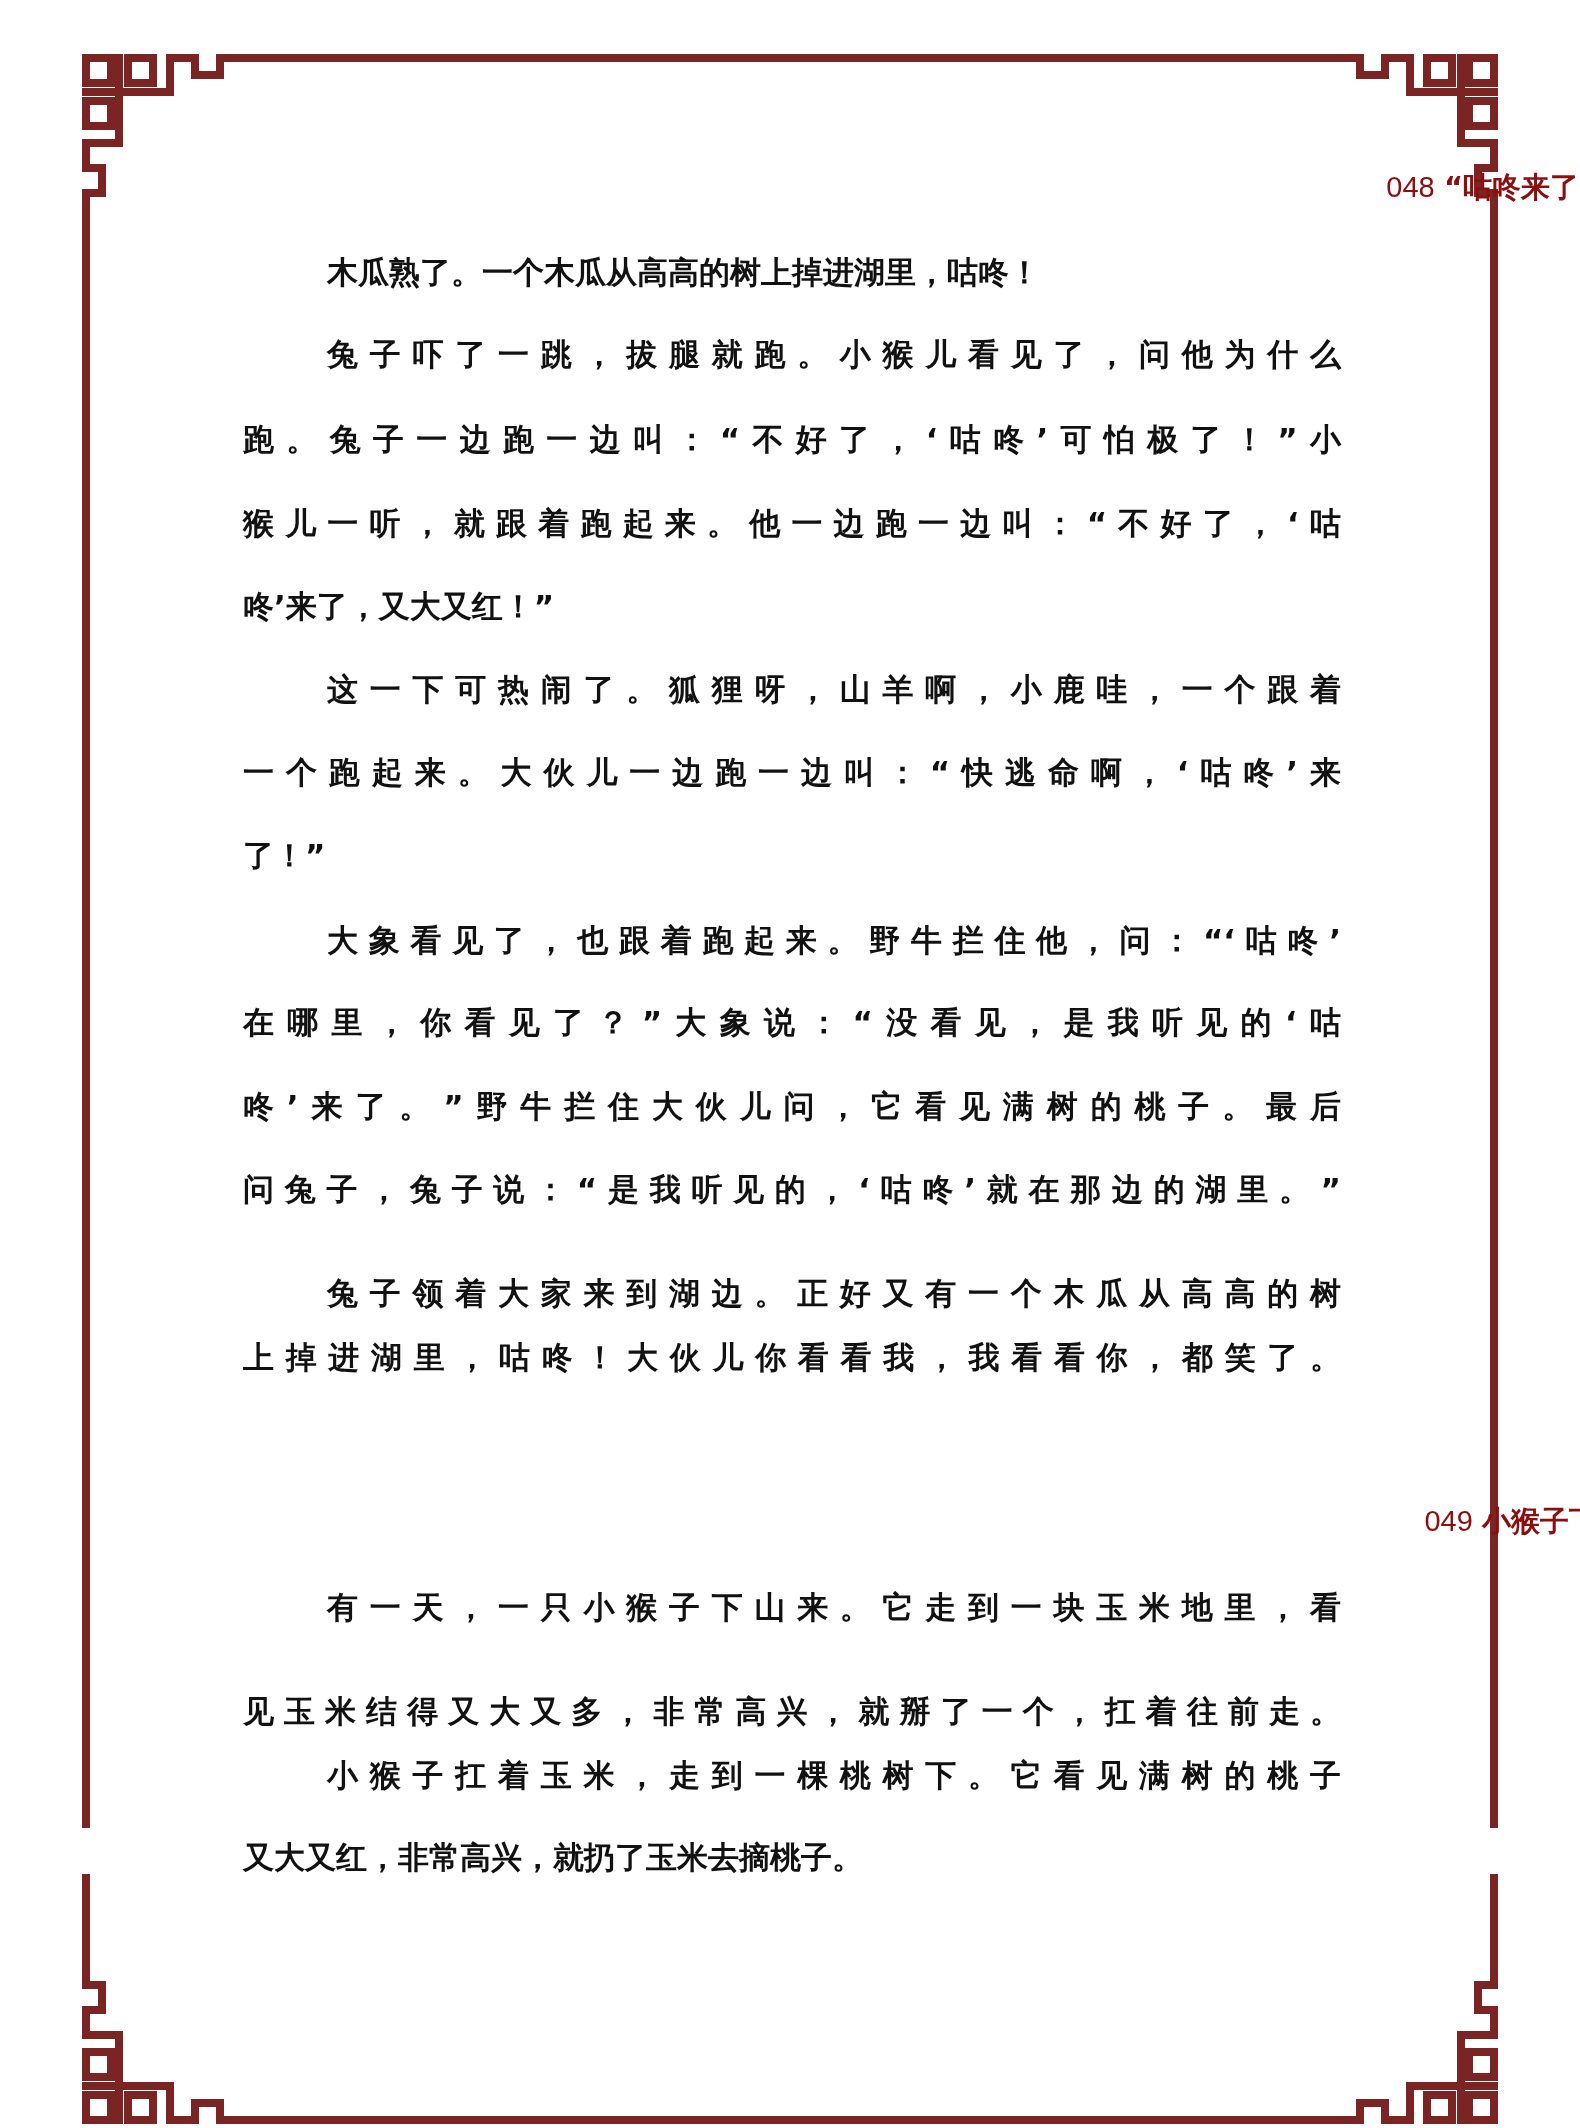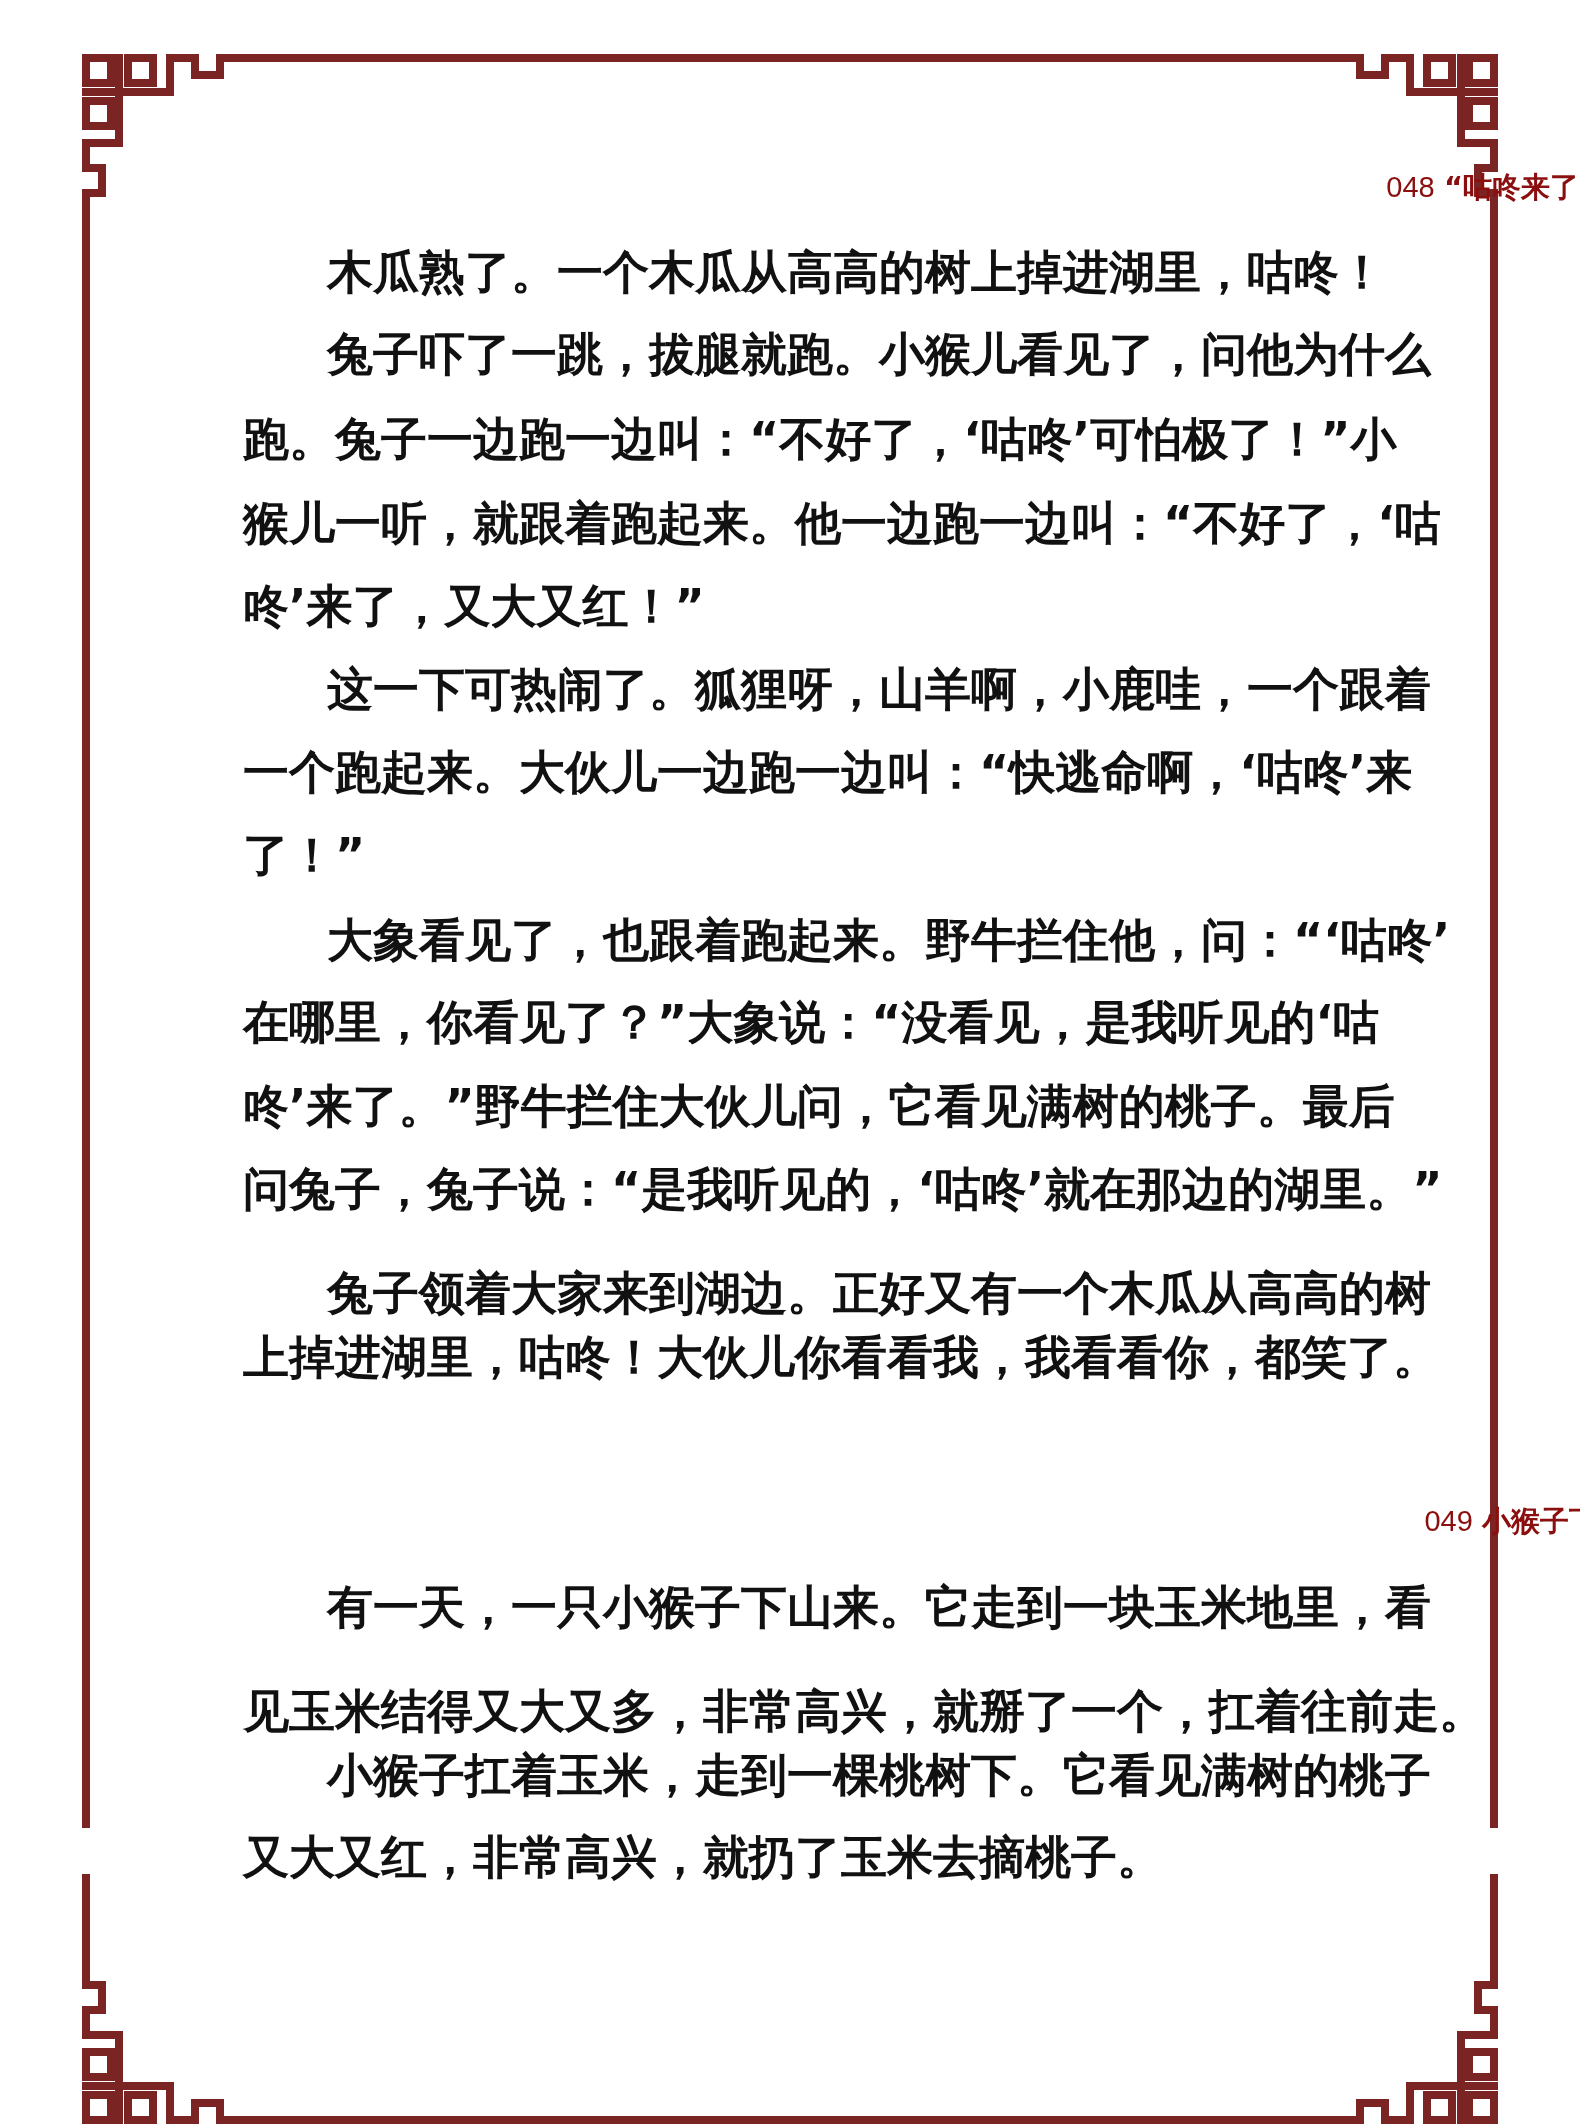--- a/index.html
+++ b/index.html
@@ -4,21 +4,21 @@
 <style>
   html,body{margin:0;padding:0;background:#ffffff;}
   body{width:1580px;height:2128px;position:relative;overflow:hidden;
        font-family:"DejaVu Sans","Liberation Sans",sans-serif;}
   #frame{position:absolute;left:0;top:0;width:1580px;height:2128px;}
   .title{position:absolute;left:0;width:1580px;text-align:right;
          font-size:29px;line-height:56px;color:#8b0f0f;white-space:nowrap;padding-left:47px;}
   .title .num{font-family:"Liberation Sans",sans-serif;font-weight:normal;}
   .title .txt{font-weight:bold;}
   .line{position:absolute;left:243px;width:1098px;height:60px;
-        font-size:46px;line-height:60px;color:#111111;font-weight:bold;
+        font-size:31px;line-height:60px;color:#111111;font-weight:bold;
         white-space:nowrap;text-align:justify;text-align-last:justify;}
   .line.indent{left:327px;width:1014px;}
   .line.last{text-align-last:left;}
 </style>
 </head>
 <body>
 
 <svg id="frame" viewBox="0 0 1580 2128" xmlns="http://www.w3.org/2000/svg">
   <defs>
     <g id="corner" fill="none" stroke="#7a2424" stroke-width="8" stroke-linecap="square">

